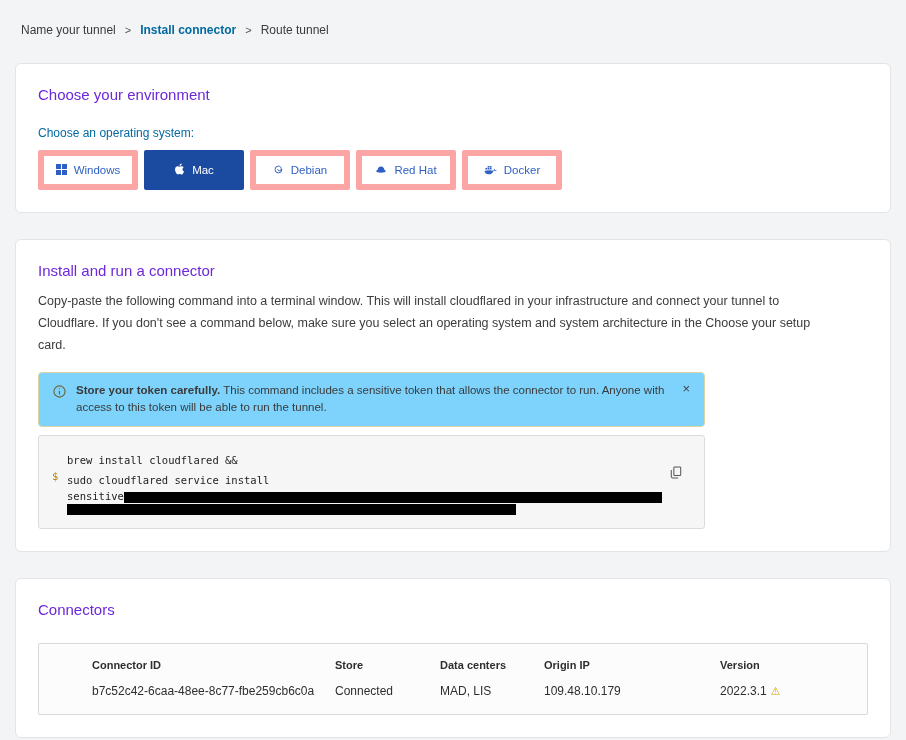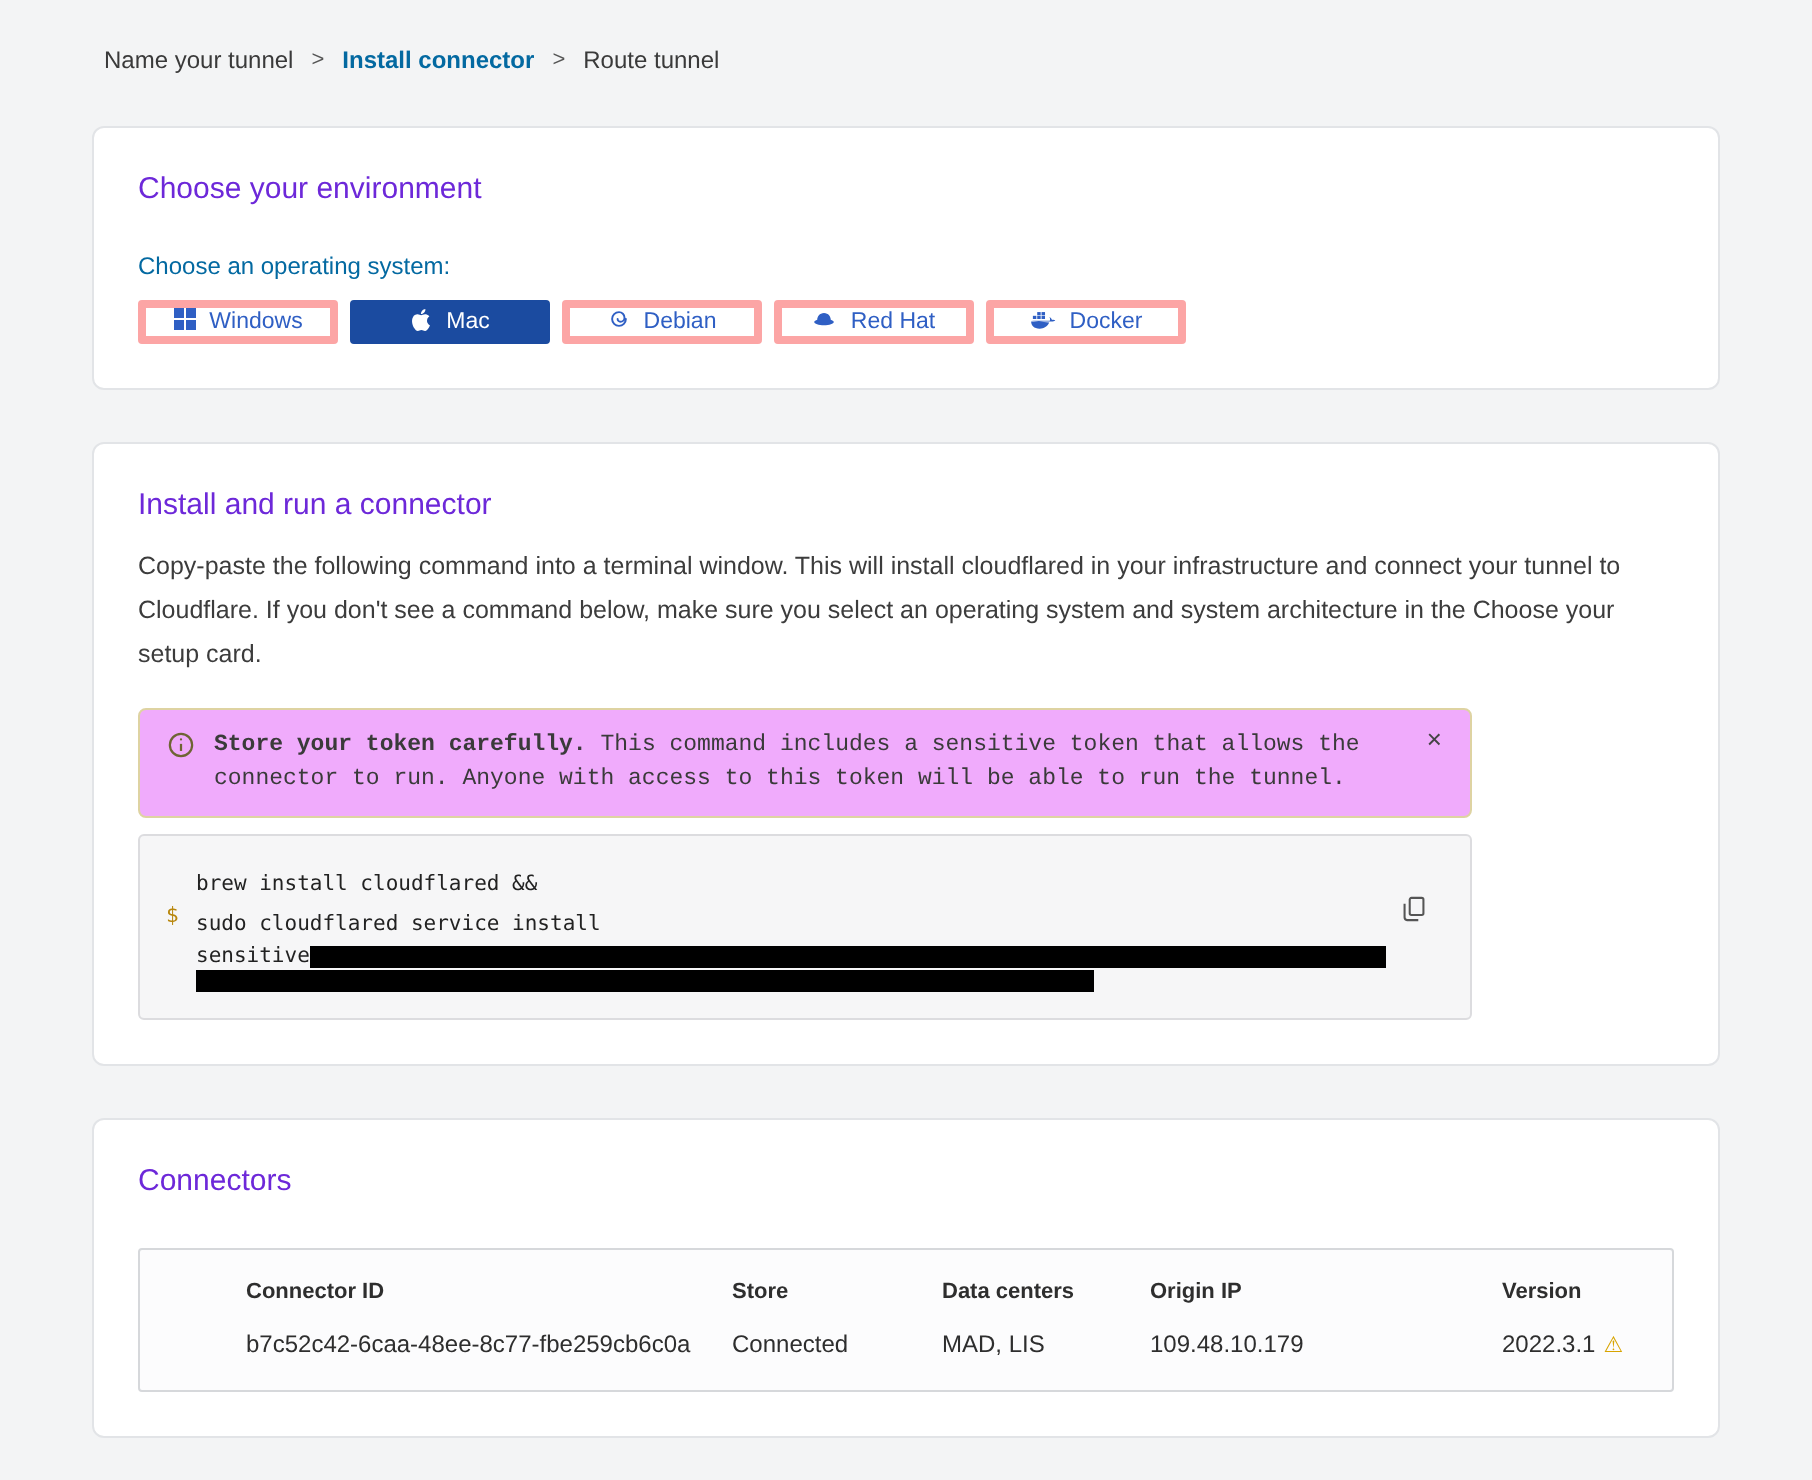--- a/index.html
+++ b/index.html
@@ -4,45 +4,45 @@
 <style>
   * { margin:0; padding:0; box-sizing:border-box; }
   html,body { width:906px; }
   body {
     height:740px;
     background:#f3f4f5;
     font-family:"Liberation Sans","DejaVu Sans",sans-serif;
     color:#313131;
     overflow:hidden;
   }
-  .container { padding:0 46px; }
+  .container { padding:0 15px; }
 
   
   .breadcrumb { display:flex; align-items:center; gap:9px; padding:23px 6px 0; font-size:12px; color:#3a3a3a; }
   .crumb { cursor:pointer; }
   .crumb.active { font-weight:bold; color:#0369a1; }
   .sep { color:#555; font-size:11px; }
 
   
   .card { background:#fff; border:1px solid #e2e4e7; border-radius:6px; margin-top:26px; padding:22px; }
   .card-title { font-size:15px; font-weight:normal; color:#6d28d9; }
 
   
   .os-label { font-size:12px; margin-top:23px; color:#0369a1; }
   .os-row { display:flex; gap:6px; margin-top:10px; }
-  .os-btn { width:100px; height:22px; display:flex; align-items:center; justify-content:center; gap:7px;
-    background:#fff; border:4px solid #fca5a5; border-radius:2px; color:#2f5fc4; font-size:11.5px;
+  .os-btn { width:100px; height:40px; display:flex; align-items:center; justify-content:center; gap:7px;
+    background:#fff; border:6px solid #fca5a5; border-radius:2px; color:#2f5fc4; font-size:11.5px;
     cursor:pointer; font-family:inherit; }
   .os-btn.selected { background:#1b4ba0; border-color:#1b4ba0; color:#fff; }
   .os-btn svg { flex:0 0 auto; }
 
   
   .desc { font-size:12.5px; line-height:1.75; color:#3c3c3c; margin-top:12px; max-width:802px; }
-  .warning { width:667px; margin-top:15px; background:#f0abfc; border:1px solid #ded3a2; border-radius:4px;
-    padding:9px 12px 9px 14px; display:flex; gap:10px; align-items:flex-start;font-family:Liberation Mono, monospace; }
+  .warning { width:667px; margin-top:15px; background:#7dd3fc; border:1px solid #ded3a2; border-radius:4px;
+    padding:9px 12px 9px 14px; display:flex; gap:10px; align-items:flex-start; }
   .warning-icon { margin-top:2px; }
   .warning-text { flex:1; font-size:11.5px; line-height:1.55; color:#3a3a3a; }
   .warning-close { background:none; border:none; font-size:13px; color:#444; cursor:pointer; line-height:14px; padding:0 2px; font-family:inherit; }
   .codeblock { position:relative; width:667px; margin-top:8px; background:#f6f6f7; border:1px solid #dcdcdf;
     border-radius:3px; padding:14px 44px 13px 28px; font-family:"DejaVu Sans Mono","Liberation Mono",monospace;
     font-size:10.5px; color:#222; }
   .code-line { line-height:20px; white-space:nowrap; }
   .code-line.tight { line-height:12px; }
   .prompt { position:absolute; left:13px; top:34px; color:#b8860b; font-size:10.5px; }
   .redact { display:inline-block; background:#000; height:11px; vertical-align:middle; }

